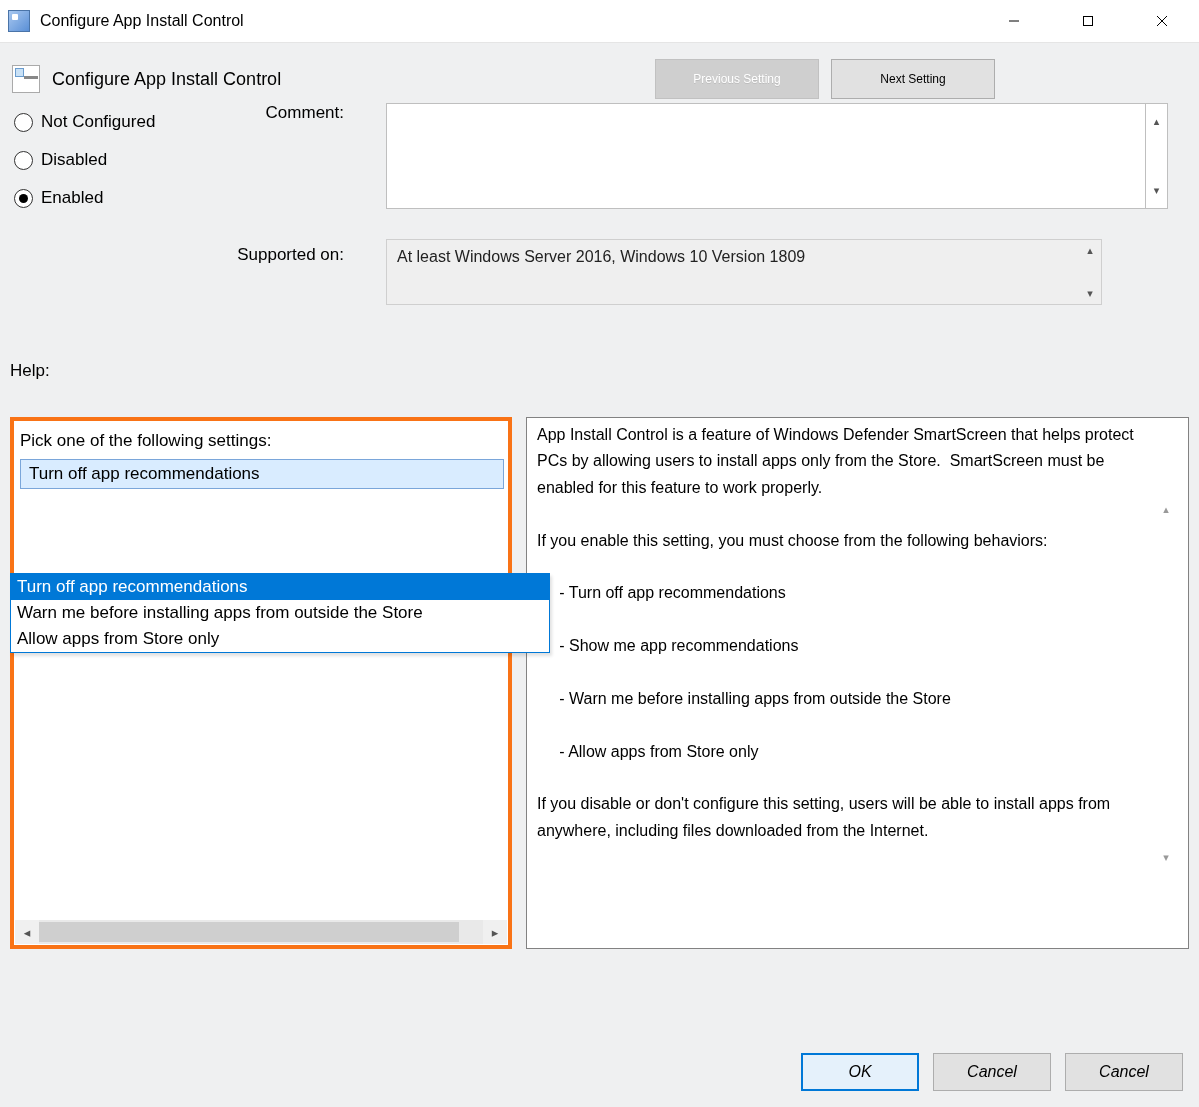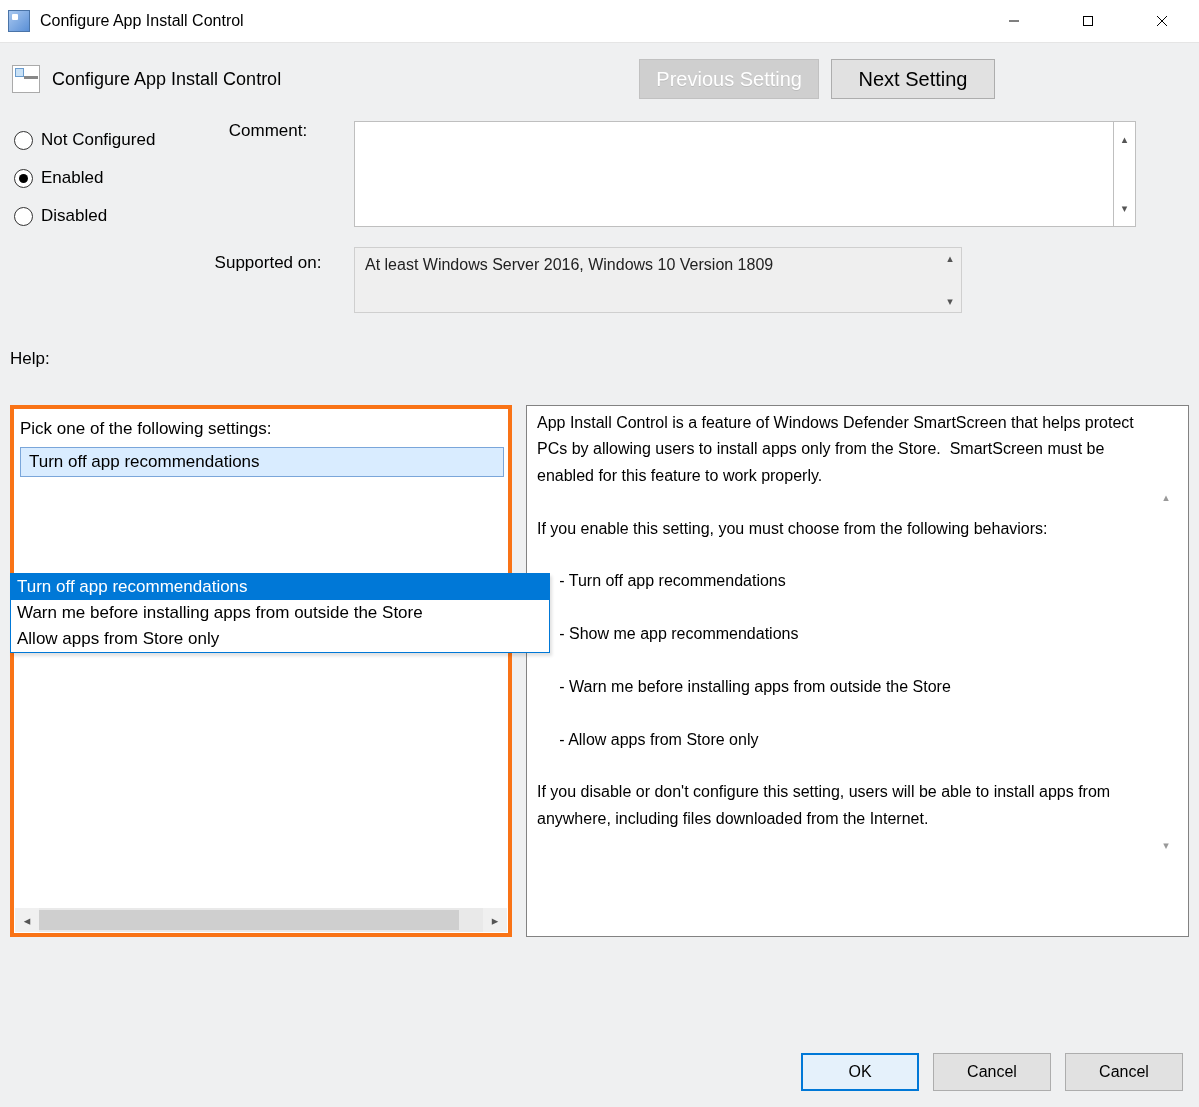--- a/index.html
+++ b/index.html
@@ -18,34 +18,34 @@
     
     .app { height: calc(1107px - 42px); background: #eff0f1; border-top: 1px solid #e5e5e5; padding: 12px 10px 10px 10px; position: relative; }
 
     
     .headrow { display: flex; align-items: center; gap: 12px; height: 48px; }
     .head-icon { width: 28px; height: 28px; background:#fff; border:1px solid #aaa; position:relative; margin-left:2px;}
     .head-icon::before{content:"";position:absolute;left:2px;top:2px;width:7px;height:7px;background:#c9e1f6;border:1px solid #6a9cce;}
     .head-icon::after{content:"";position:absolute;left:11px;top:10px;width:14px;height:3px;background:#888;}
     .head-title { font-size: 18px; }
     .head-btns { margin-left: auto; display: flex; gap: 12px; margin-right: 194px;}
-    .gpbtn { height: 40px; padding: 0 16px; font-size: 20px; background:#e1e1e1; border:1px solid #adadad; display:flex; align-items:center; justify-content:center; min-width:164px;}
+    .gpbtn { height: 40px; padding: 0 16px; font-size: 12px; background:#e1e1e1; border:1px solid #adadad; display:flex; align-items:center; justify-content:center; min-width:164px;}
     .gpbtn.disabled { color:#fff; text-shadow: 0 1px 0 #bcbcbc; background:#cfcfcf; border-color:#c1c1c1; }
 
     
-    .form { margin-top: 18px; display: grid; grid-template-columns: 198px 146px 1fr; column-gap: 0; row-gap: 6px; }
+    .form { display: grid; grid-template-columns: 198px 146px 1fr; column-gap: 0; row-gap: 6px; gap: 16px; }
     .radio-col { grid-column: 1; grid-row: 1 / span 4; padding-left: 4px; }
     .radio-row { display:flex; align-items:center; gap:8px; height:38px; font-size:17px; padding:4px 0;}
     .radio { width:19px; height:19px; border:1px solid #333; border-radius:50%; display:inline-flex; align-items:center; justify-content:center; background:#fff; flex-shrink:0;}
     .radio.checked::after { content:""; width:9px; height:9px; background:#000; border-radius:50%; }
 
-    .lbl-col { grid-column:2; text-align:center; padding-right:26px; font-size:17px; align-self:start; padding-top:0;}
+    .lbl-col { grid-column:2; text-align:right; padding-right:26px; font-size:17px; align-self:start; padding-top:0;}
     .edit-col { grid-column:3; }
     textarea.comment { width: 760px; height: 106px; resize:none; font: inherit; padding:4px 6px; border:1px solid #bfbfbf; background:#fff; }
-    .supp-wrap { width: 608px; height: 66px; border:1px solid #cfcfcf; background:#efefef; display:flex; }
+    .supp-wrap { width: 716px; height: 66px; border:1px solid #cfcfcf; background:#efefef; display:flex; }
     .supp-txt { flex:1; padding:8px 10px; font-size:16px; color:#222; }
     .supp-sb { width:22px; display:flex; flex-direction:column; }
     .sb-arrow { flex:1; display:flex; align-items:center; justify-content:center; color:#555; font-size:11px;}
 
     
     .oh-labels { display:flex; margin-top: 24px; }
     .oh-label { font-size:17px; }
     .oh-label.opts { width: 512px; padding-left:2px;}
     .oh-label.help { }
 
@@ -68,21 +68,21 @@
     .dd-item { height:26px; padding:2px 6px; font-size:17px; display:flex; align-items:center; white-space:nowrap; }
     .dd-item.sel { background:#0078d7; color:#fff; }
 
     
     .help-panel { flex:1; border:1px solid #828282; background:#fff; padding:4px 12px 4px 10px; display:flex; }
     .help-txt { flex:1; font-size:16px; line-height:1.65; white-space:pre-wrap; }
     .help-sb { width:20px; display:flex; flex-direction:column; align-items:center; }
     .help-sb .sb-arrow { color:#999; }
 
     
-    .dlg-btns { position:absolute; right:16px; bottom:16px; display:flex; gap:14px; }
+    .dlg-btns { position:absolute; right:16px; bottom:16px; display:flex; gap:14px;font-style:italic; }
     .dlgbtn { width:118px; height:38px; display:flex; align-items:center; justify-content:center; font-size:16px; background:#e1e1e1; border:1px solid #adadad; }
     .dlgbtn.ok { border:2px solid #0078d7; background:#e5f1fb; }
 
     
     .ta-wrap { display:flex; }
     .ta-sb { width:22px; background:#fff; display:flex; flex-direction:column; border:1px solid #bfbfbf; border-left:none;}
   </style>
 </head>
 <body>
 
@@ -121,26 +121,26 @@
   </div>
 
   <div class="form">
 
     <div class="radio-col">
       <div class="radio-row">
         <span class="radio"></span>
         <span>Not Configured</span>
       </div>
       <div class="radio-row">
+        <span class="radio"></span>
+        <span>Disabled</span>
+      </div>
+      <div class="radio-row">
         <span class="radio checked"></span>
         <span>Enabled</span>
-      </div>
-      <div class="radio-row">
-        <span class="radio"></span>
-        <span>Disabled</span>
       </div>
     </div>
 
     <div class="lbl-col" style="grid-row:1;">Comment:</div>
     <div class="edit-col" style="grid-row:1;">
       <div class="ta-wrap">
         <textarea class="comment" style=""></textarea>
         <div class="ta-sb">
           <div class="sb-arrow">▴</div>
           <div style="flex:1"></div>

